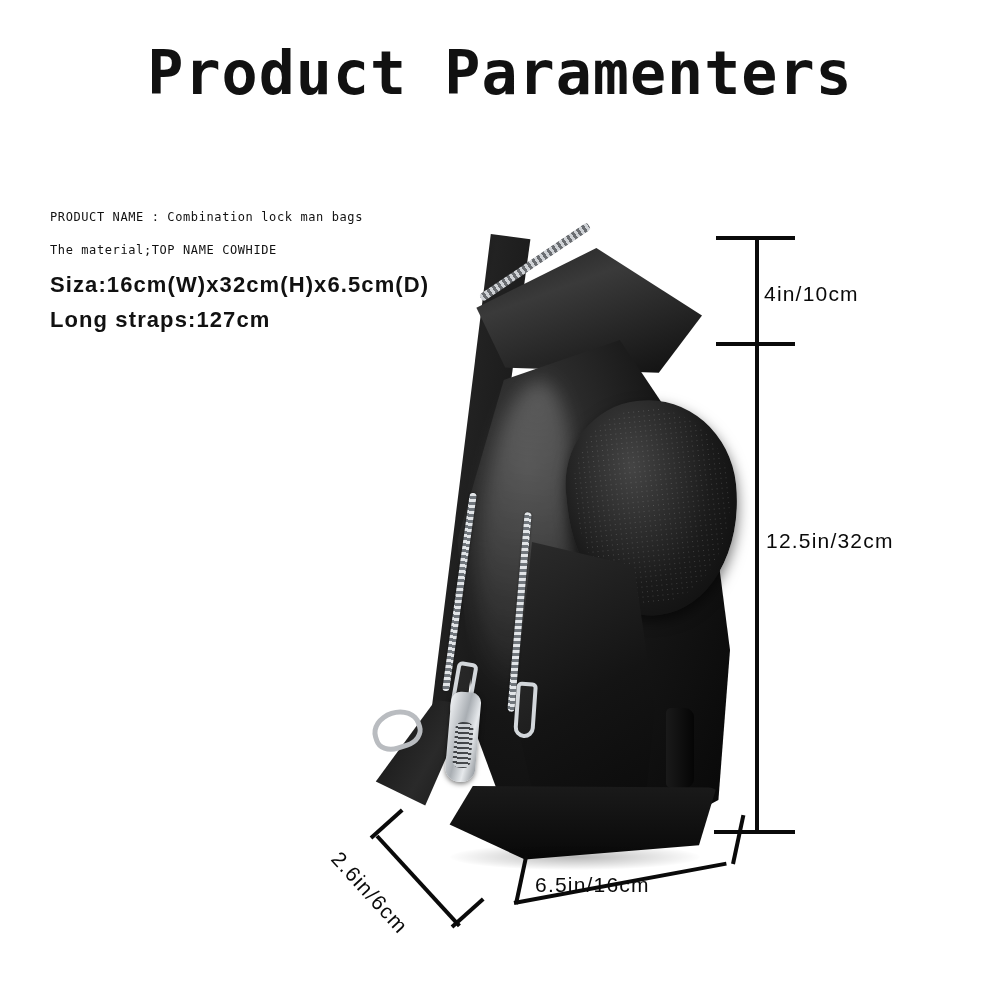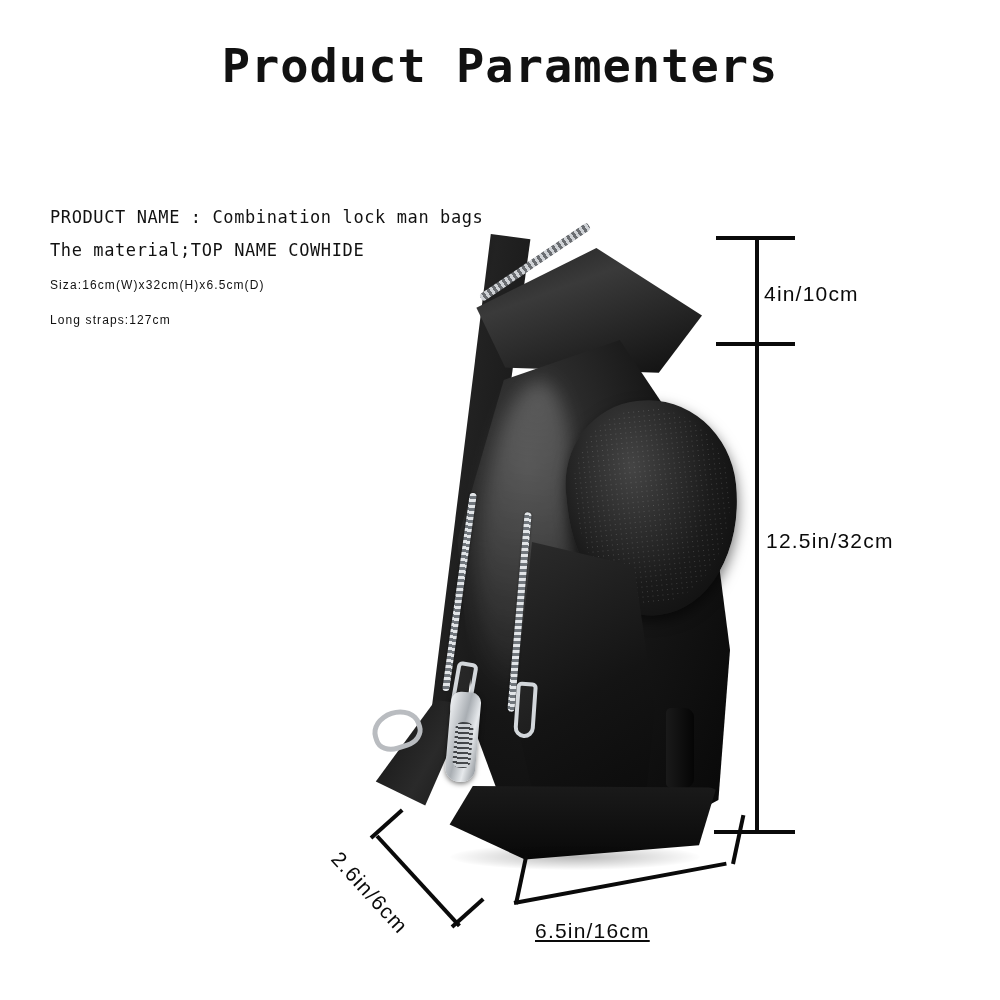--- a/index.html
+++ b/index.html
@@ -18,50 +18,51 @@
 
   
   #page-title {
     position: absolute;
     left: 0;
     top: 38px;
     width: 1000px;
     text-align: center;
     font-family: "DejaVu Sans Mono", monospace;
     font-weight: bold;
-    font-size: 47px;
+    font-size: 60px;
     letter-spacing: 1px;
     color: #111111;
     white-space: nowrap;
   }
 
   
   #spec-block {
     position: absolute;
     left: 50px;
     top: 206px;
     width: 470px;
   }
   .spec-line {
     color: #111111;
     white-space: nowrap;
   }
   .spec-line.small {
     font-family: "DejaVu Sans Mono", monospace;
-    font-size: 17px;
+    font-size: 12px;
     letter-spacing: 0.6px;
     height: 33px;
     line-height: 22px;
   }
   .spec-line.large {
     font-family: "Liberation Sans", sans-serif;
-    font-size: 12px;
+    font-size: 22px;
     letter-spacing: 1.1px;
     height: 35px;
     line-height: 26px;
+    font-weight: bold;
   }
 
   
   .dim-line-v {
     position: absolute;
     background: #0a0a0a;
     width: 4px;
   }
   .dim-tick-h {
     position: absolute;
@@ -327,20 +328,20 @@
   <div class="dim-tick-h" style="left:716px; top:342px; width:79px;"></div>
   <div class="dim-tick-h" style="left:714px; top:830px; width:81px;"></div>
 
   <div class="dim-label" style="left:764px; top:266px;margin-top:16px;">4in/10cm</div>
 
   <div class="dim-label" style="left:766px; top:529px;">12.5in/32cm</div>
 
   <div class="dim-line-rot" style="left:514px; top:901px; width:216px; height:4px; transform: rotate(-10.5deg);"></div>
   <div class="dim-line-rot" style="left:516px; top:902px; width:50px; height:4px; transform: rotate(-78deg);"></div>
   <div class="dim-line-rot" style="left:733px; top:862px; width:50px; height:4px; transform: rotate(-78deg);"></div>
-  <div class="dim-label" style="left:535px; top:919px;text-decoration:underline;">6.5in/16cm</div>
+  <div class="dim-label" style="left:535px; top:873px;">6.5in/16cm</div>
 
   <div class="dim-line-rot" style="left:377px; top:834px; width:122px; height:4px; transform: rotate(47.5deg);"></div>
   <div class="dim-line-rot" style="left:371px; top:836px; width:42px; height:4px; transform: rotate(-42deg);"></div>
   <div class="dim-line-rot" style="left:452px; top:925px; width:42px; height:4px; transform: rotate(-42deg);"></div>
   <div class="dim-label rot" style="left:344px; top:847px; transform: rotate(47.5deg);">2.6in/6cm</div>
 
 </div>
 
 </body></html>

